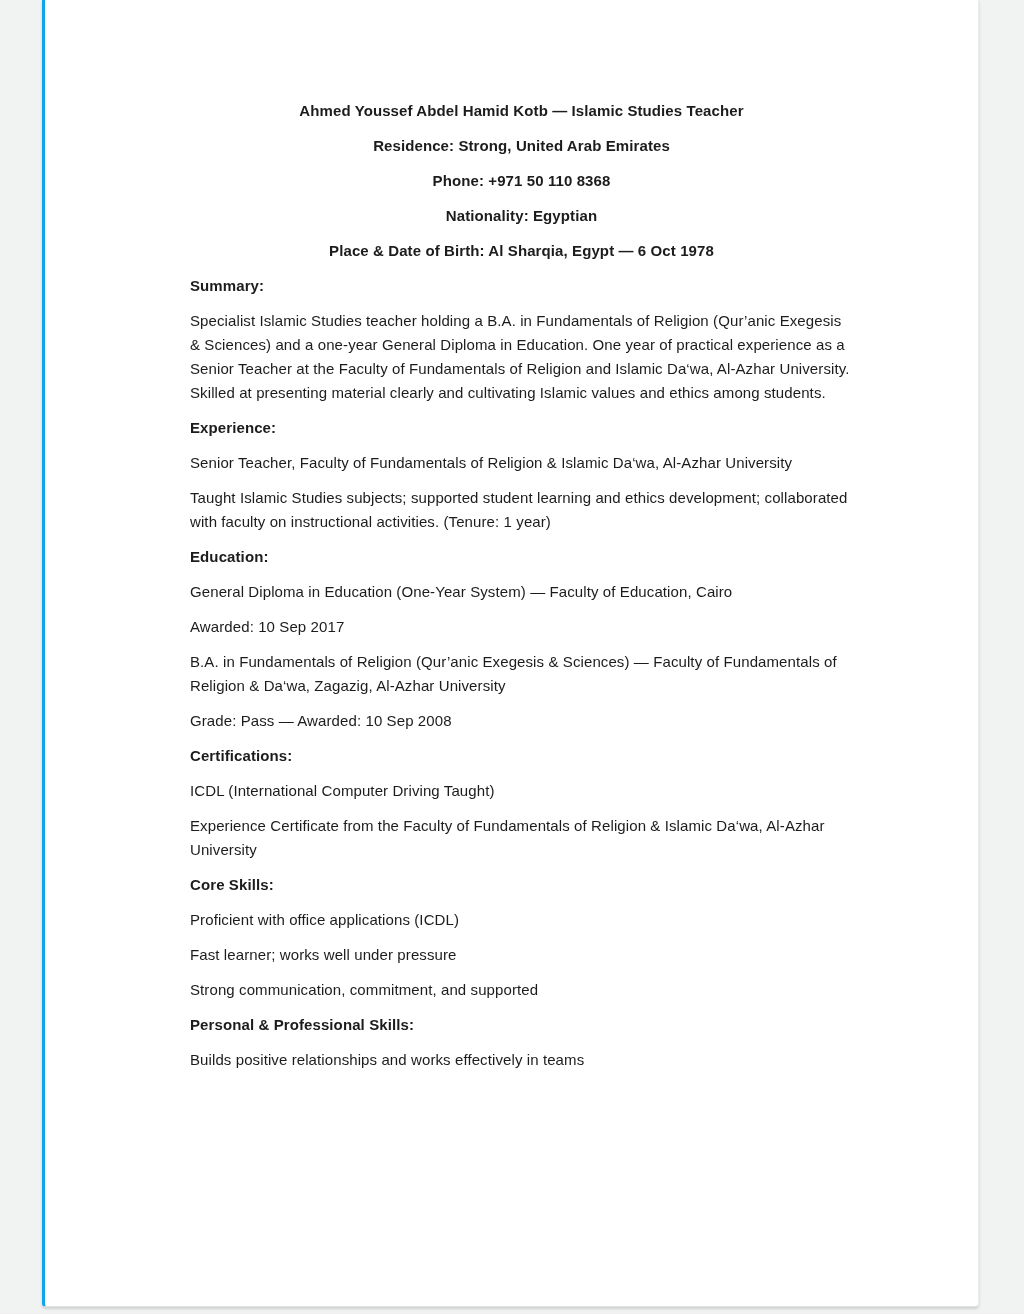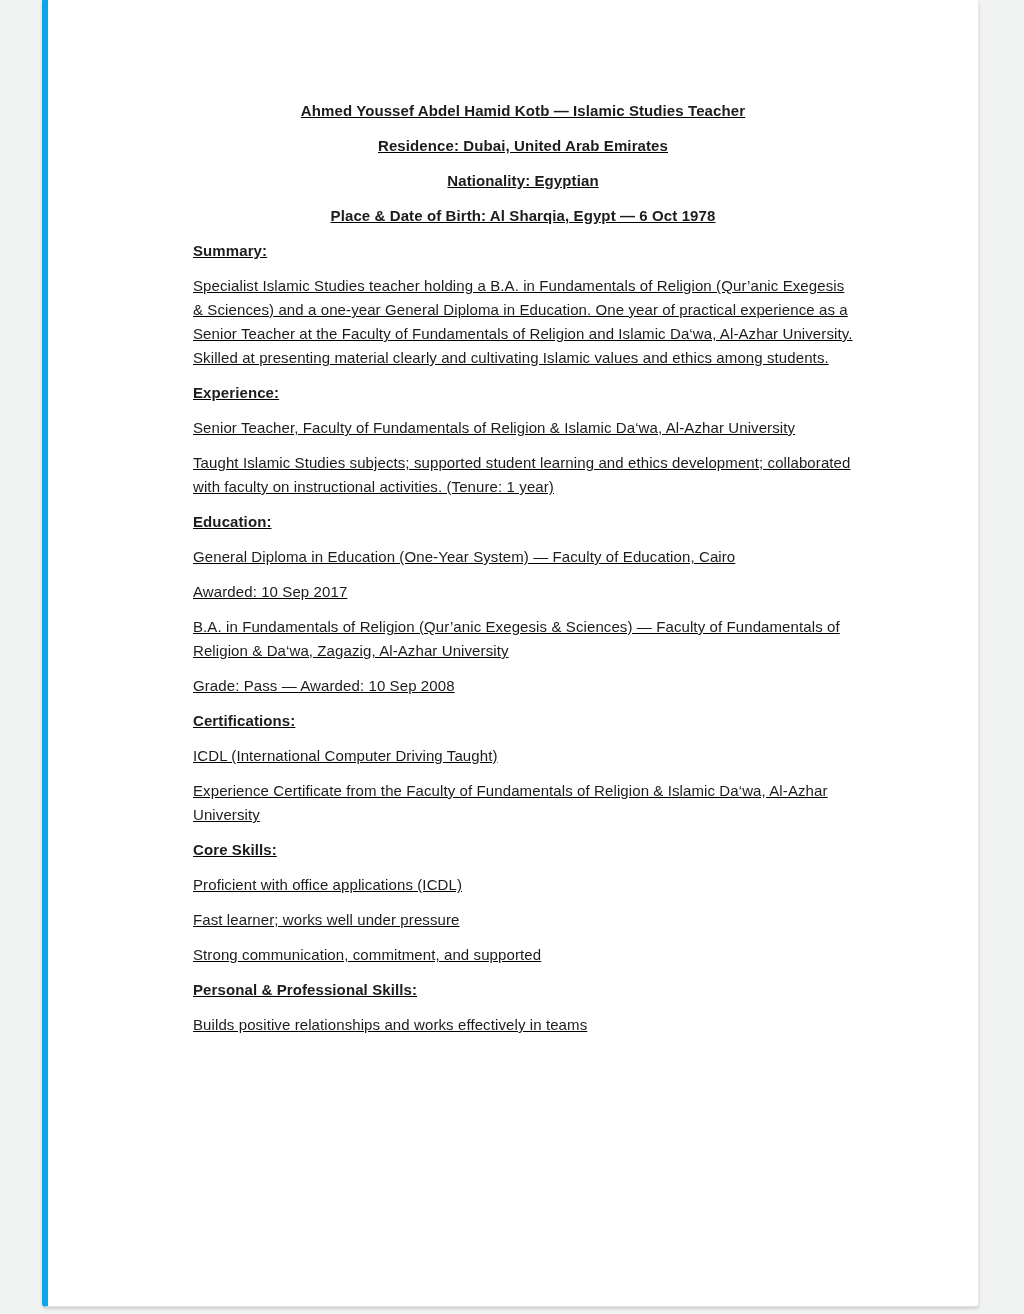--- a/index.html
+++ b/index.html
@@ -18,26 +18,25 @@
     height: 1314px;
     background: #f1f2f2;
   }
   .page {
     position: absolute;
     left: 42px;
     top: 0;
     width: 937px;
     height: 1307px;
     background: #ffffff;
-    border-left: 6px solid #0ea5e9;
+    border-left: 3px solid #0ea5e9;
     border-right: 1px solid #ececec;
     border-bottom: 1px solid #e2e2e2;
     border-radius: 0 0 4px 4px;
     box-shadow: 0 2px 3px rgba(0,0,0,0.14);
-    text-decoration: underline;
   }
   .content {
     padding: 99px 125px 0 145px;
     color: #1c1c1c;
   }
   .line {
     margin: 0 0 11px 0;
     font-size: 15px;
     line-height: 24px;
     letter-spacing: 0.1px;
@@ -49,21 +48,22 @@
 </style>
 </head>
 <body>
 
 <div class="doc-canvas">
   <div class="page">
     <div class="content">
 
       <div class="doc-header">
         <p class="line bold center">Ahmed Youssef Abdel Hamid Kotb — Islamic Studies Teacher</p>
-        <p class="line bold center">Residence: Dubai, United Arab Emirates</p>
+        <p class="line bold center">Residence: Strong, United Arab Emirates</p>
+        <p class="line bold center">Phone: +971 50 110 8368</p>
         <p class="line bold center">Nationality: Egyptian</p>
         <p class="line bold center">Place &amp; Date of Birth: Al Sharqia, Egypt — 6 Oct 1978</p>
       </div>
 
       <section>
         <p class="line bold">Summary:</p>
         <p class="line">Specialist Islamic Studies teacher holding a B.A. in Fundamentals of Religion (Qur’anic Exegesis &amp; Sciences) and a one-year General Diploma in Education. One year of practical experience as a Senior Teacher at the Faculty of Fundamentals of Religion and Islamic Da‘wa, Al-Azhar University. Skilled at presenting material clearly and cultivating Islamic values and ethics among students.</p>
       </section>
 
       <section>

